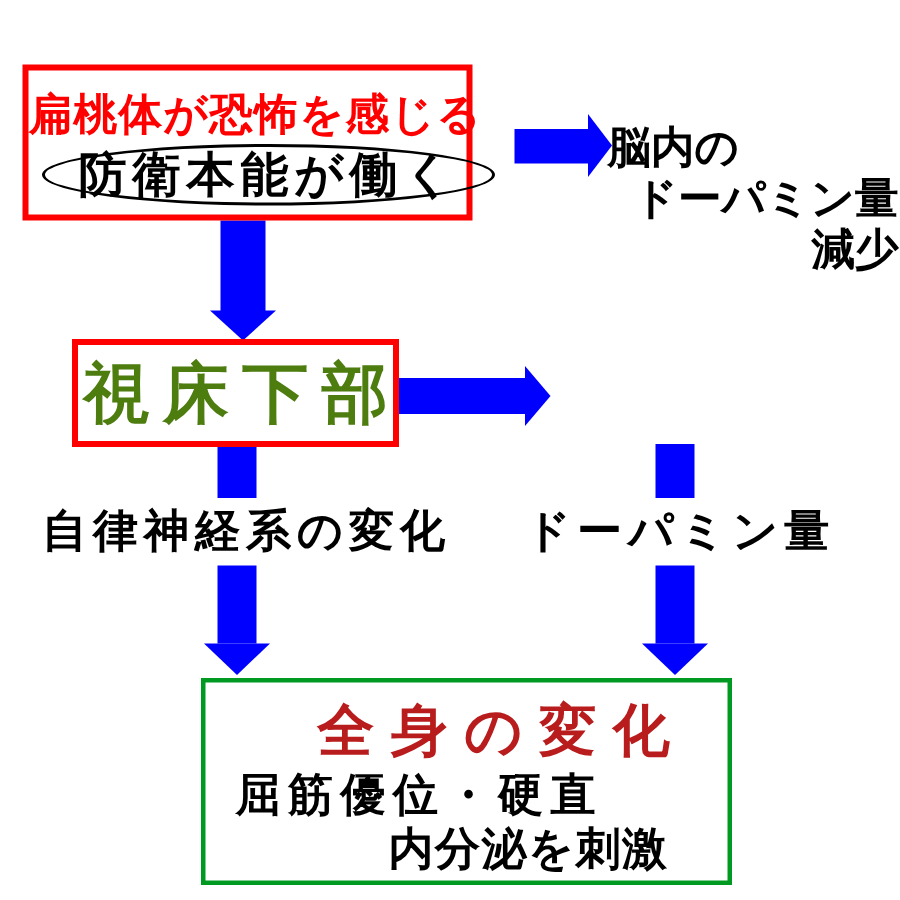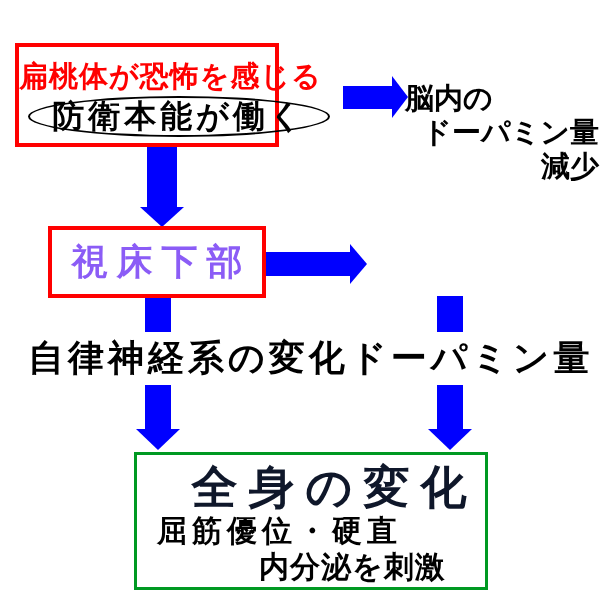--- a/index.html
+++ b/index.html
@@ -3,49 +3,49 @@
 <meta charset="utf-8">
 <style>
   html,body { margin:0; padding:0; background:#fff; }
   .canvas {
     position:relative; width:600px; height:600px; background:#ffffff;
     font-family:"DejaVu Sans", sans-serif; font-weight:bold; overflow:hidden;
   }
   .box { position:absolute; box-sizing:border-box; background:#ffffff; z-index:3; }
 
   
-  #box-amygdala { left:15px; top:43px; width:264px; height:104px; border:4px solid #ff0000; }
+  #box-amygdala { left:15px; top:43px; width:300px; height:104px; border:4px solid #ff0000; }
   .amyg-line1 { margin-top:10px; text-align:center; color:#ff0000; font-size:29px; letter-spacing:1px; white-space:nowrap; }
   .ellipse {
     position:absolute; left:9px; top:49px; width:302px; height:41px; box-sizing:border-box;
     border:2px solid #000; border-radius:50%;
     display:flex; align-items:center; justify-content:center;
   }
   .ellipse span { font-size:32px; color:#000; letter-spacing:4px; white-space:nowrap; }
 
   
   #note-dopamine { position:absolute; left:405px; top:57px; width:194px; color:#000; font-size:29px; line-height:34px; z-index:2; }
   #note-dopamine .l1 { text-align:left; white-space:nowrap;margin-top:24px; }
   #note-dopamine .l2 { text-align:right; white-space:nowrap; }
   #note-dopamine .l3 { text-align:right; white-space:nowrap; }
 
   
   #box-hypothalamus { left:48px; top:226px; width:218px; height:72px; border:4px solid #ff0000; display:flex; align-items:center; justify-content:center; }
-  #box-hypothalamus span { color:#8b5cf6; font-size:36px; letter-spacing:9px; margin-right:-9px; white-space:nowrap; }
+  #box-hypothalamus span { color:#4d7c0f; font-size:44px; letter-spacing:9px; margin-right:-9px; white-space:nowrap; }
   #box-pituitary { left:367px; top:225px; width:176px; height:73px; border:4px solid #ff0000; display:flex; align-items:center; justify-content:center; }
   #box-pituitary span { color:#ff0000; font-size:40px; letter-spacing:9px; margin-right:-9px; white-space:nowrap; }
 
   
-  .float-label { position:absolute; color:#000; font-size:36px; letter-spacing:4px; background:#ffffff; padding:2px 0; z-index:2; white-space:nowrap; }
+  .float-label { position:absolute; color:#000; font-size:30px; letter-spacing:4px; background:#ffffff; padding:2px 0; z-index:2; white-space:nowrap; }
   #label-autonomic { left:28px; top:332px; }
   #label-endocrine { left:350px; top:332px; }
 
   
   #box-wholebody { left:134px; top:452px; width:354px; height:138px; border:3px solid #009922; }
-  .wb-title { margin-top:6px; text-align:center; color:#0f172a; font-size:46px; line-height:52px; letter-spacing:11px; margin-right:-11px; white-space:nowrap;margin-left:36px; }
+  .wb-title { margin-top:6px; text-align:center; color:#b91c1c; font-size:38px; line-height:52px; letter-spacing:11px; margin-right:-11px; white-space:nowrap;margin-left:36px; }
   .wb-line1 { margin-left:20px; color:#000; font-size:30px; line-height:36px; letter-spacing:5px; white-space:nowrap; }
   .wb-line2 { margin-left:122px; color:#000; font-size:30px; line-height:36px; letter-spacing:1px; white-space:nowrap; }
 
   
   .shaft { position:absolute; background:#0000ff; z-index:1; }
   .head  { position:absolute; width:0; height:0; z-index:1; }
   #a1-shaft { left:343px; top:86px;  width:50px;  height:23px; }
   #a1-head  { left:392px; top:76px;  border-top:21px solid transparent; border-bottom:21px solid transparent; border-left:16px solid #0000ff; }
   #a2-shaft { left:147px; top:146px; width:30px;  height:62px; }
   #a2-head  { left:140px; top:207px; border-left:22px solid transparent; border-right:22px solid transparent; border-top:20px solid #0000ff; }

